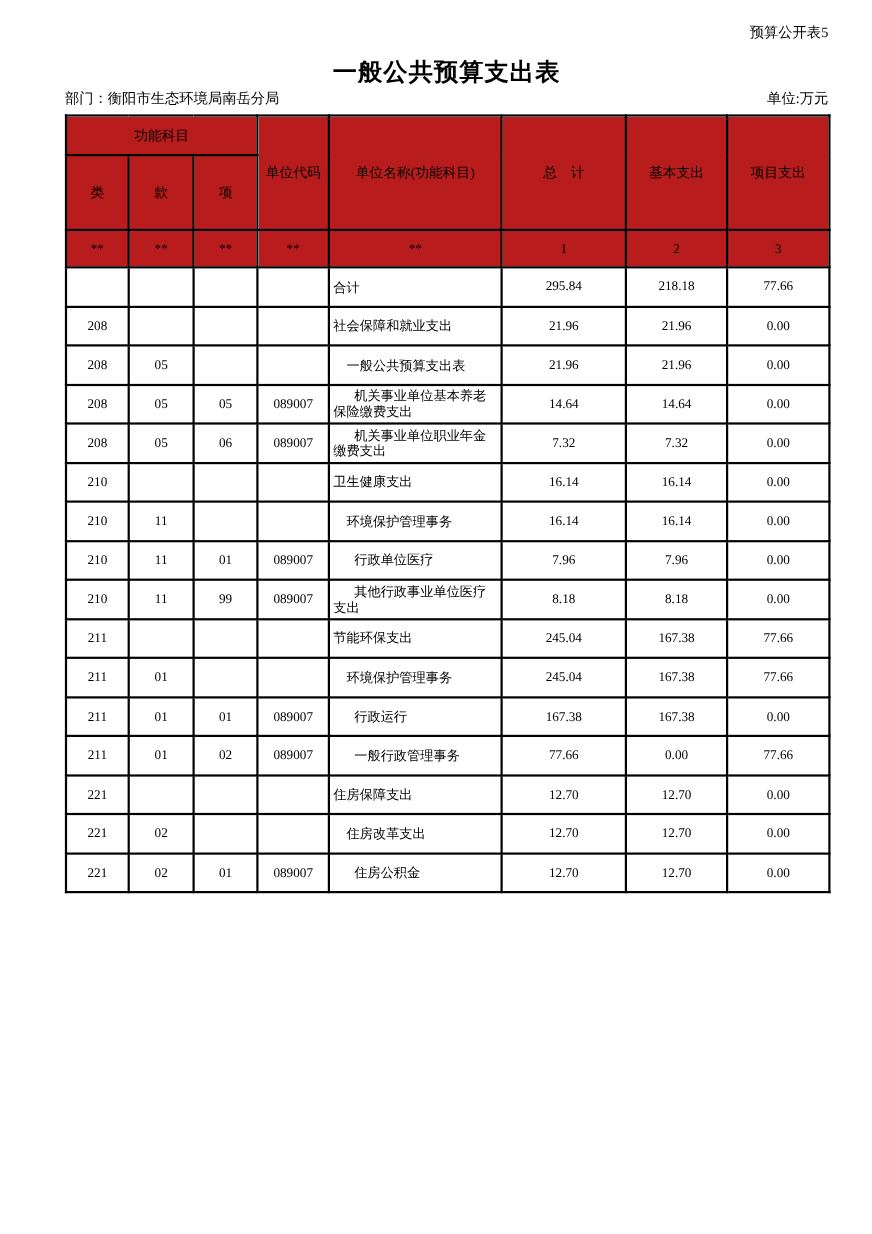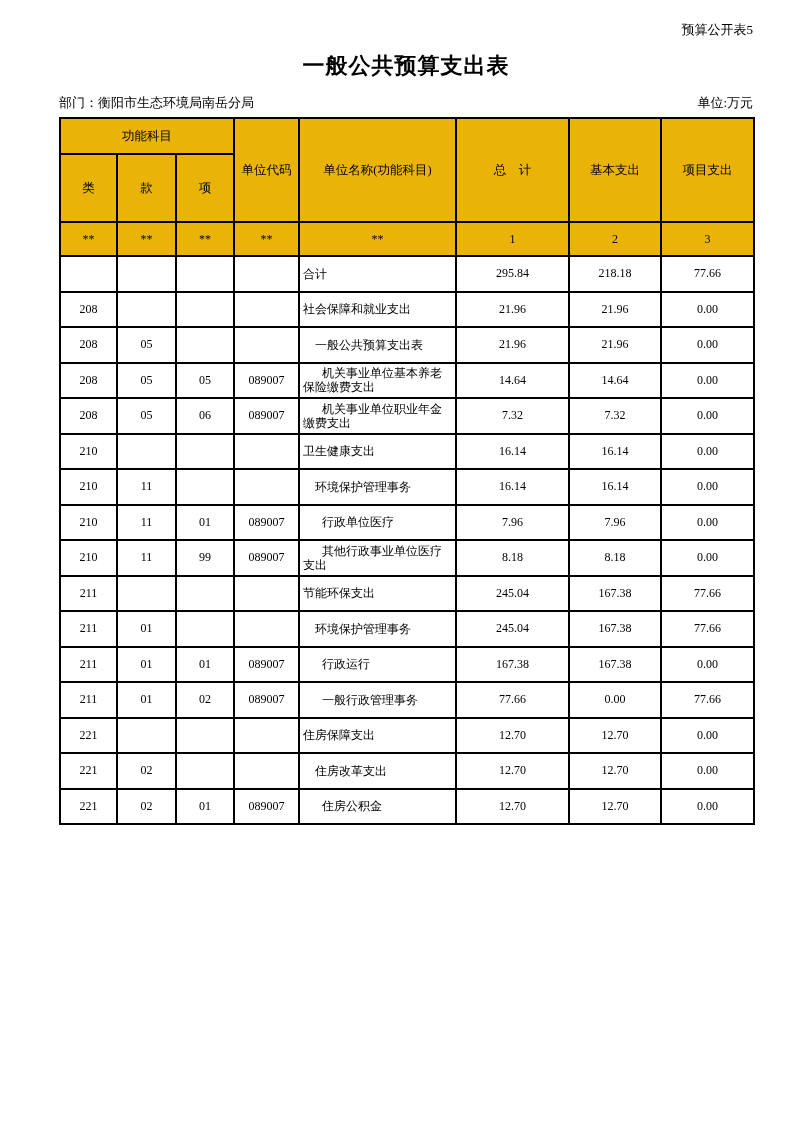--- a/index.html
+++ b/index.html
@@ -28,35 +28,34 @@
     margin: 13px 0 0 0;
     text-align: center;
     font-size: 22px;
     font-weight: 700;
     letter-spacing: 1px;
   }
   .meta {
     display: flex;
     justify-content: space-between;
     font-size: 13px;
-    margin-top: 13px;
     margin-bottom: 5px;
   }
   table.budget {
     border-collapse: collapse;
     width: 694px;
     table-layout: fixed;
   }
   .budget th, .budget td {
     border: 2px solid #000;
     box-sizing: border-box;
     overflow: hidden;
   }
   .budget thead th {
-    background: #eab308;
+    background: #b91c1c;
     font-weight: 400;
     font-size: 12.5px;
     padding: 0 2px;
     text-align: center;
     vertical-align: middle;
   }
   tr.h1 th { height: 36px; }
   tr.h2 th { height: 68px; }
   tr.code-row th { height: 34px; font-size: 12px; }
   .budget tbody td {

